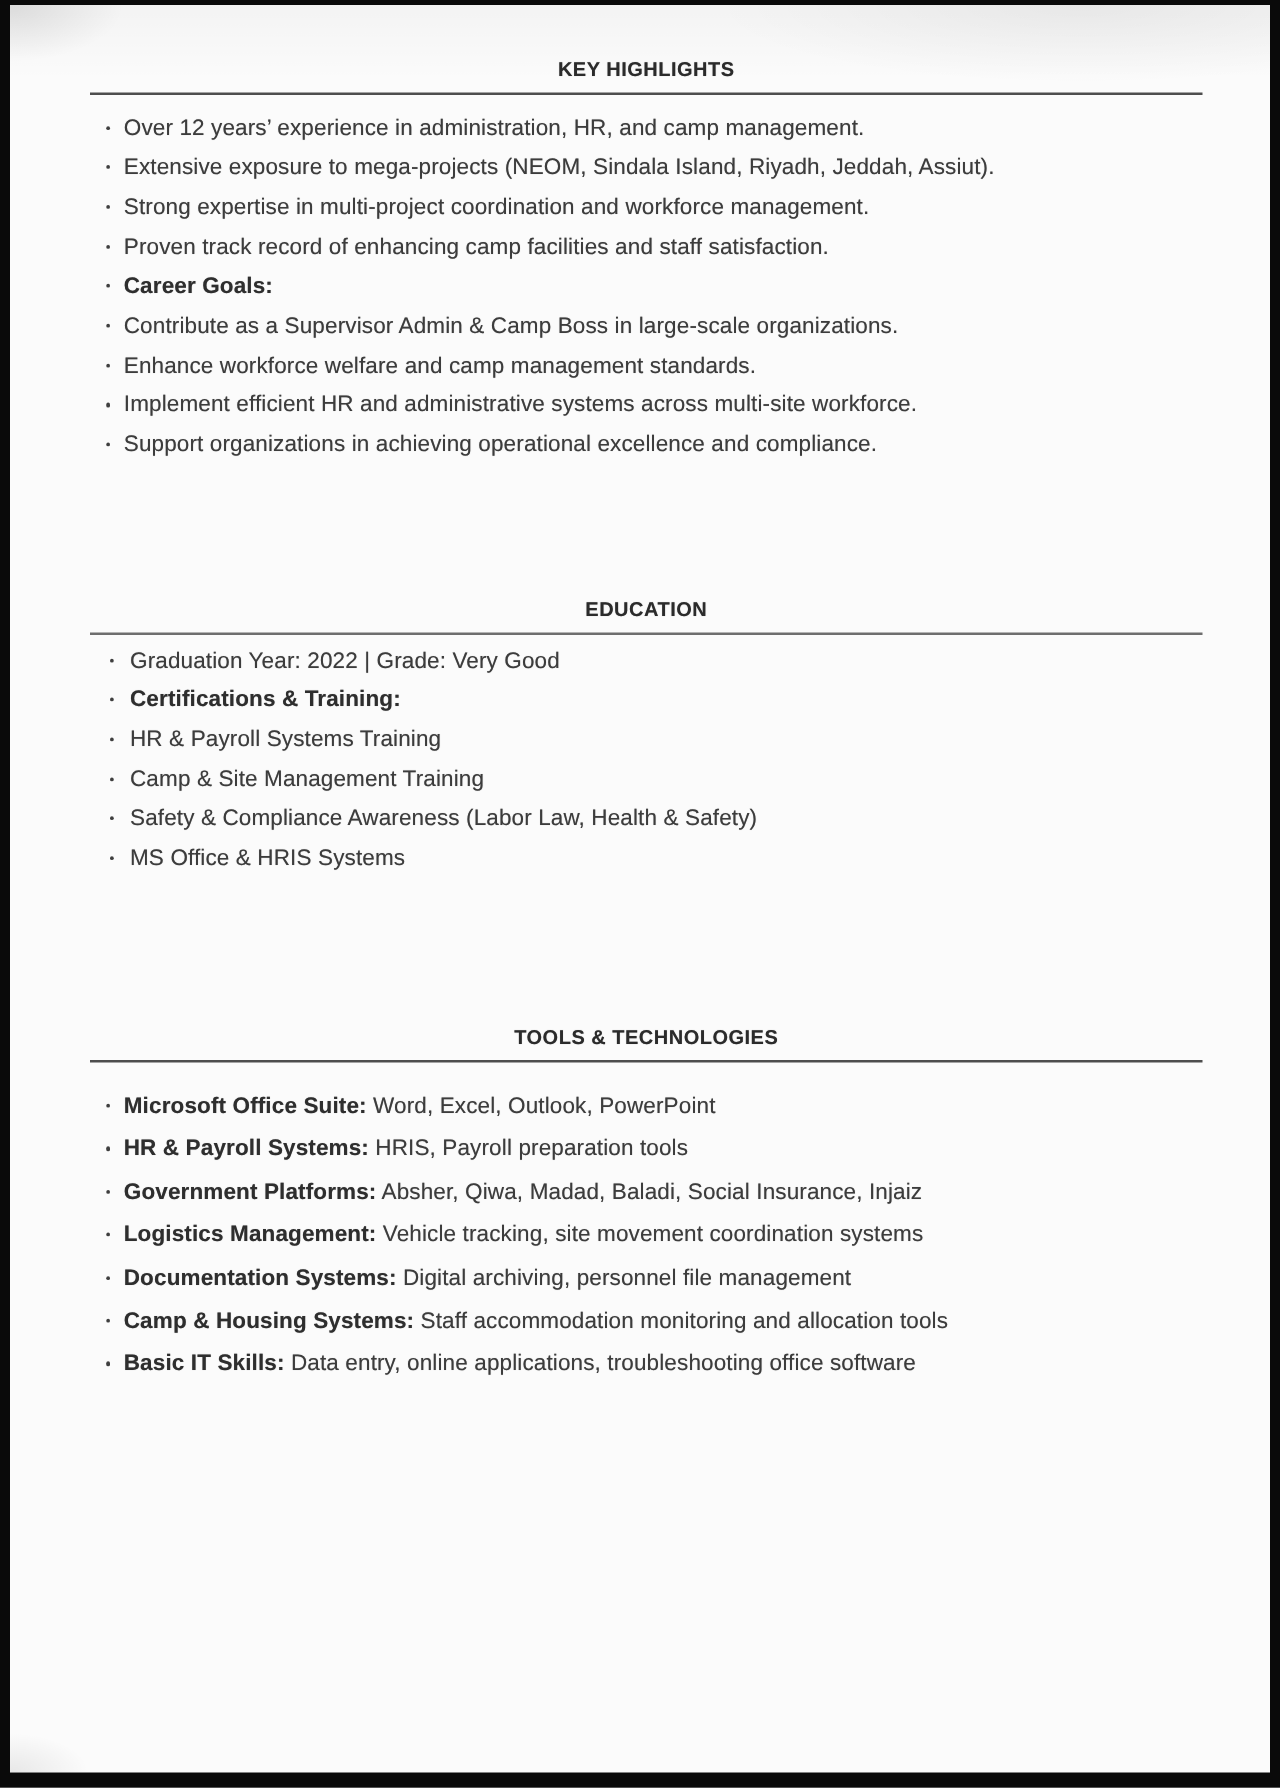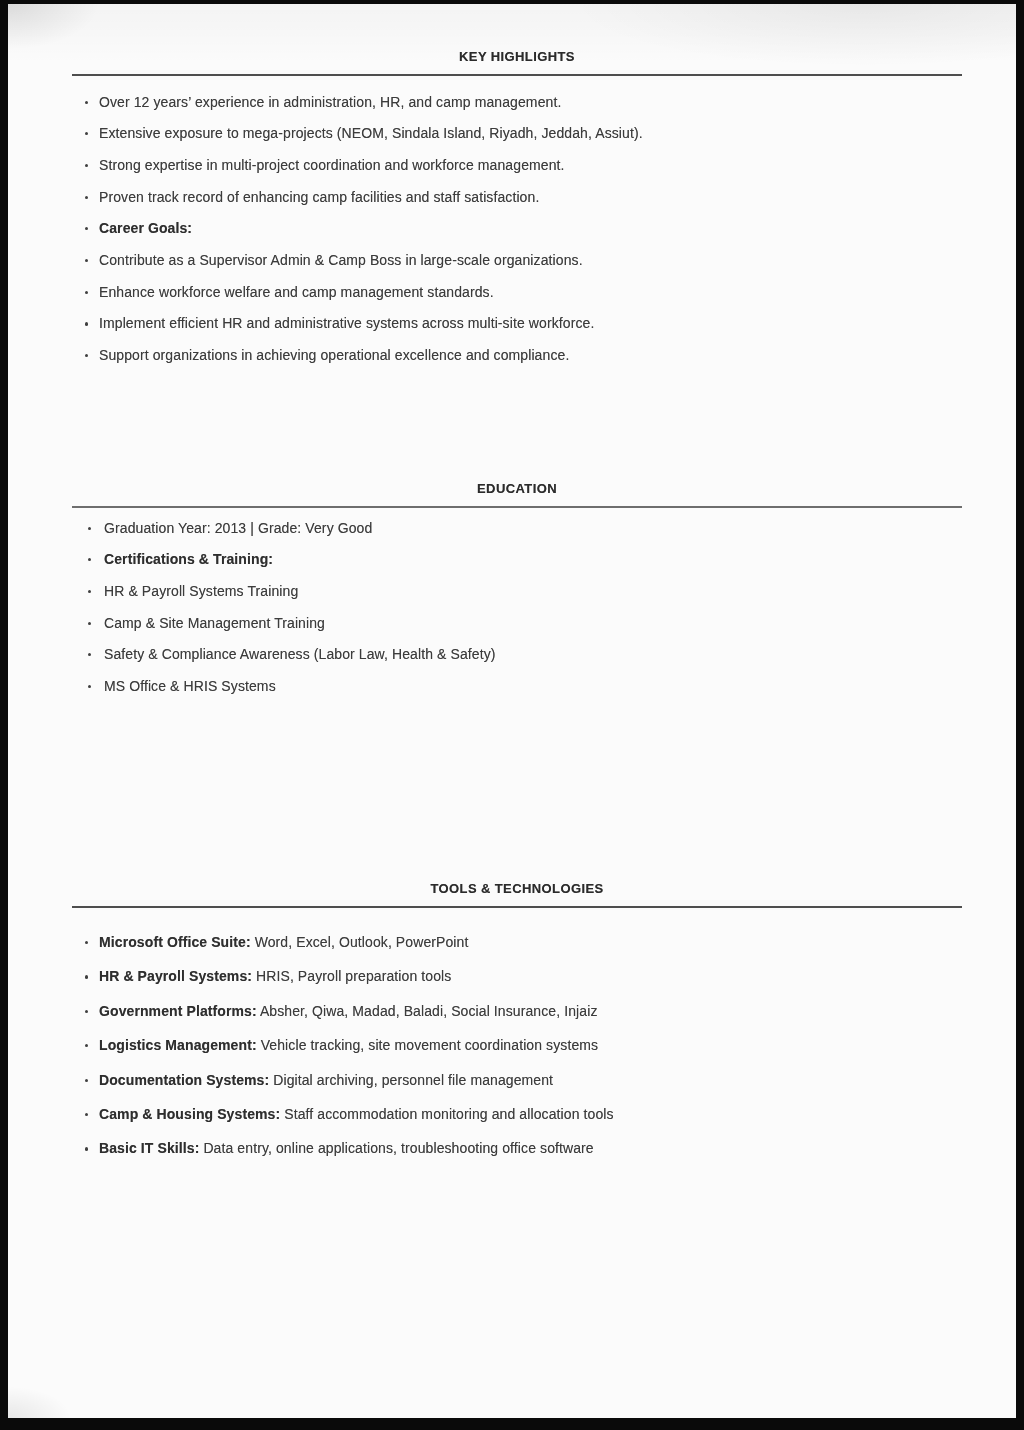--- a/index.html
+++ b/index.html
@@ -31,26 +31,26 @@
       radial-gradient(420px 90px at 85% 0%, rgba(0,0,0,0.05), transparent 70%),
       radial-gradient(90px 45px at 0% 100%, rgba(0,0,0,0.08), transparent 70%);
   }
   .doc-section {
     position: absolute;
     left: 64px;
     width: 890px;
   }
   #sec-key-highlights { top: 42px; }
   #sec-education      { top: 474px; }
-  #sec-tools          { top: 874px; }
+  #sec-tools          { top: 816px; }
 
   .sec-title {
     margin: 0;
     text-align: center;
-    font-size: 13px;
+    font-size: 16px;
     line-height: 22px;
     font-weight: 700;
     letter-spacing: 0.4px;
     color: #2b2b2b;
     text-shadow: 0 0 0.6px rgba(40,40,40,0.5);
   }
   .rule {
     margin: 6px 0 0 0;
     height: 0;
     border-top: 2.5px solid #4e4e4e;
@@ -62,21 +62,21 @@
     margin: 0;
     padding: 0;
   }
   #sec-key-highlights ul.bullets { margin-top: 16.5px; }
   #sec-education      ul.bullets { margin-top: 10.5px; }
   #sec-tools          ul.bullets { margin-top: 25px; }
 
   ul.bullets li {
     position: relative;
     padding-left: 27px;
-    font-size: 14px;
+    font-size: 18px;
     line-height: 19px;
     letter-spacing: 0.1px;
     color: #3c3c3c;
     white-space: nowrap;
     margin-bottom: 12.7px;
     text-shadow: 0 0 0.6px rgba(40,40,40,0.45);
   }
   ul.bullets li::before {
     content: "";
     position: absolute;
@@ -119,21 +119,21 @@
         <li><span>Enhance workforce welfare and camp management standards.</span></li>
         <li><span>Implement efficient HR and administrative systems across multi-site workforce.</span></li>
         <li><span>Support organizations in achieving operational excellence and compliance.</span></li>
       </ul>
   </section>
 
   <section class="doc-section" id="sec-education">
     <h2 class="sec-title">EDUCATION</h2>
     <div class="rule"></div>
     <ul class="bullets">
-        <li class="indent"><span>Graduation Year: 2013 | Grade: Very Good</span></li>
+        <li class="indent"><span>Graduation Year: 2022 | Grade: Very Good</span></li>
         <li class="gap"><strong>Certifications &amp; Training:</strong></li>
         <li><span>HR &amp; Payroll Systems Training</span></li>
         <li><span>Camp &amp; Site Management Training</span></li>
         <li><span>Safety &amp; Compliance Awareness (Labor Law, Health &amp; Safety)</span></li>
         <li><span>MS Office &amp; HRIS Systems</span></li>
       </ul>
   </section>
 
   <section class="doc-section" id="sec-tools">
     <h2 class="sec-title">TOOLS &amp; TECHNOLOGIES</h2>

